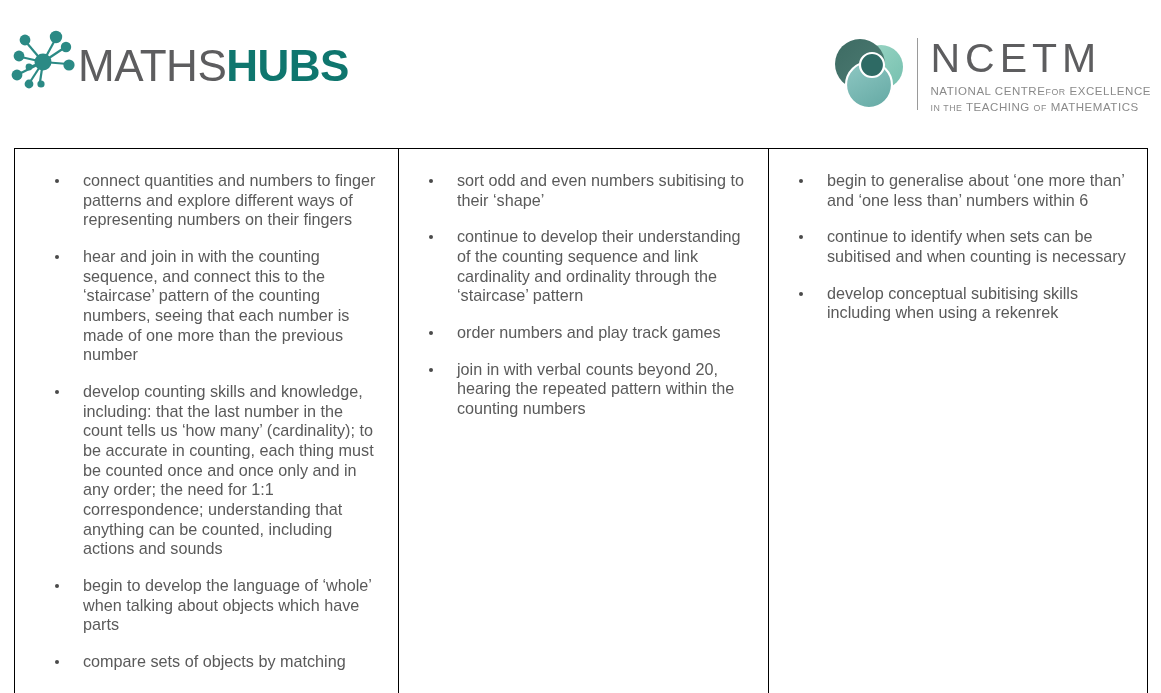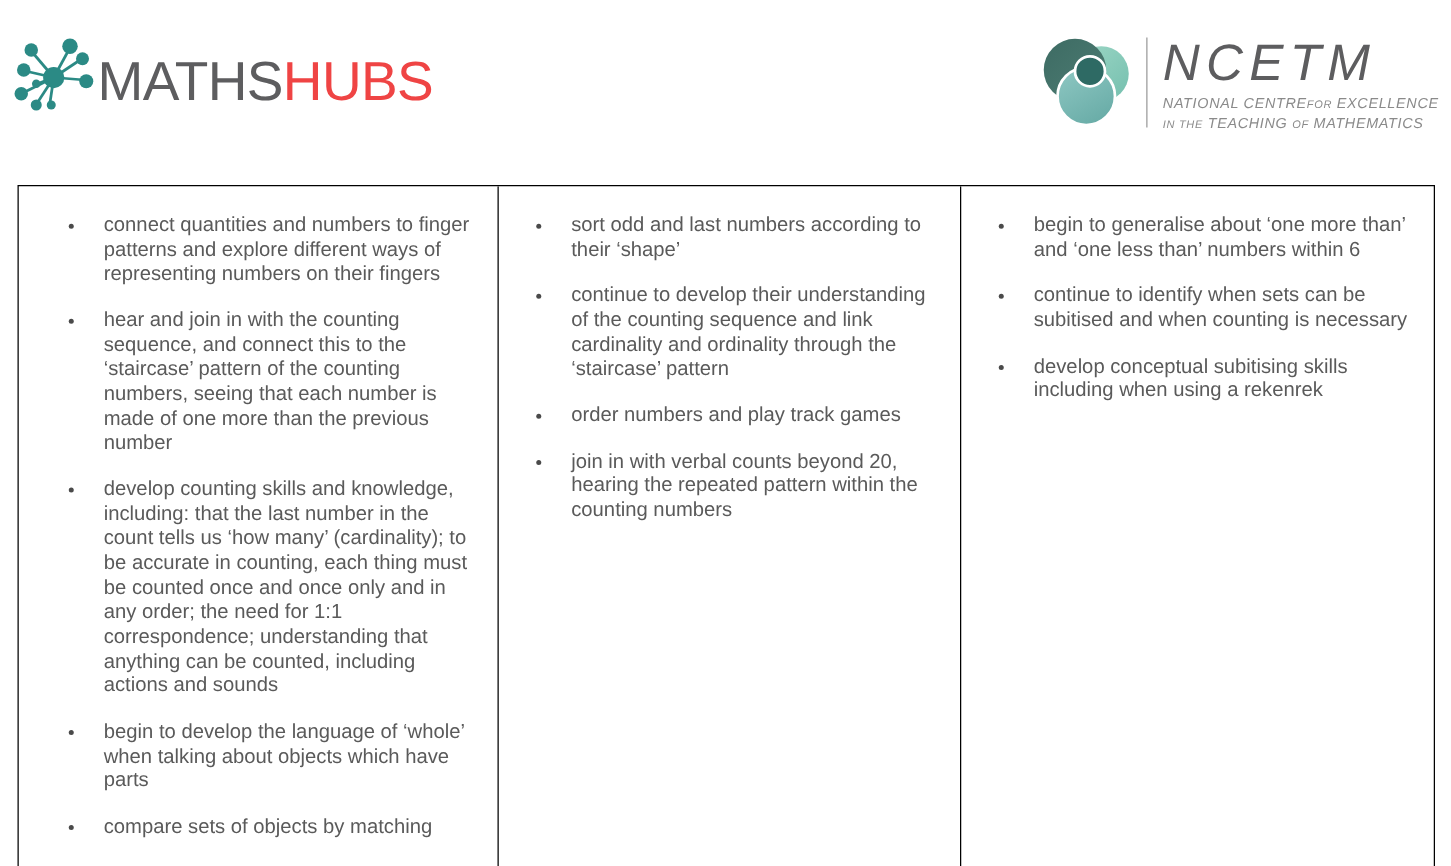--- a/index.html
+++ b/index.html
@@ -43,32 +43,31 @@
     letter-spacing: -0.5px;
     line-height: 1;
     white-space: nowrap;
     margin-top: 12px;
   }
   .mh-maths {
     color: #5d5d5f;
     font-weight: 400;
   }
   .mh-hubs {
-    color: #ef4444;
-    font-weight: normal;
+    color: #0f766e;
+    font-weight: bold;
   }
 
   
   .ncetm-logo {
     position: absolute;
     right: 10px;
-    top: 28px;
+    top: 36px;
     display: flex;
     align-items: flex-start;
-    font-style: italic;
   }
   .nc-mark {
     width: 82px;
     height: 80px;
     flex: 0 0 auto;
   }
   .nc-rule {
     width: 1px;
     background: #9a9a9a;
     height: 72px;
@@ -232,21 +231,21 @@
     <ul class="bullets">
         <li>connect quantities and numbers to finger patterns and explore different ways of representing numbers on their fingers</li>
         <li>hear and join in with the counting sequence, and connect this to the ‘staircase’ pattern of the counting numbers, seeing that each number is made of one more than the previous number</li>
         <li>develop counting skills and knowledge, including: that the last number in the count tells us ‘how many’ (cardinality); to be accurate in counting, each thing must be counted once and once only and in any order; the need for 1:1 correspondence; understanding that anything can be counted, including actions and sounds</li>
         <li>begin to develop the language of ‘whole’ when talking about objects which have parts</li>
         <li>compare sets of objects by matching</li>
       </ul>
   </div>
   <div class="col col-2">
     <ul class="bullets">
-        <li>sort odd and last numbers according to their ‘shape’</li>
+        <li>sort odd and even numbers subitising to their ‘shape’</li>
         <li>continue to develop their understanding of the counting sequence and link cardinality and ordinality through the ‘staircase’ pattern</li>
         <li>order numbers and play track games</li>
         <li>join in with verbal counts beyond 20, hearing the repeated pattern within the counting numbers</li>
       </ul>
   </div>
   <div class="col col-3">
     <ul class="bullets">
         <li>begin to generalise about ‘one more than’ and ‘one less than’ numbers within 6</li>
         <li>continue to identify when sets can be subitised and when counting is necessary</li>
         <li>develop conceptual subitising skills including when using a rekenrek</li>

